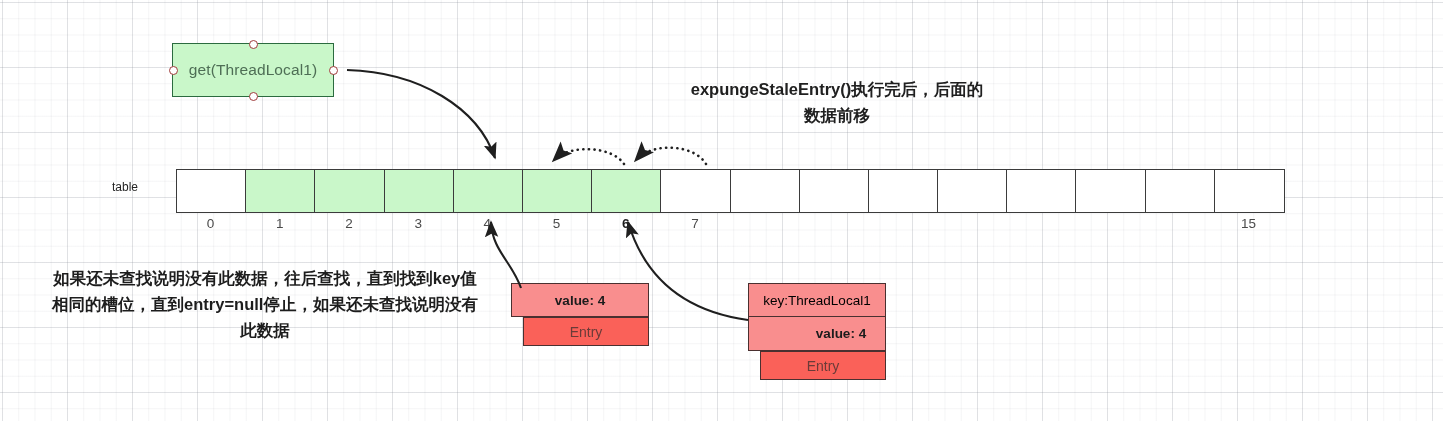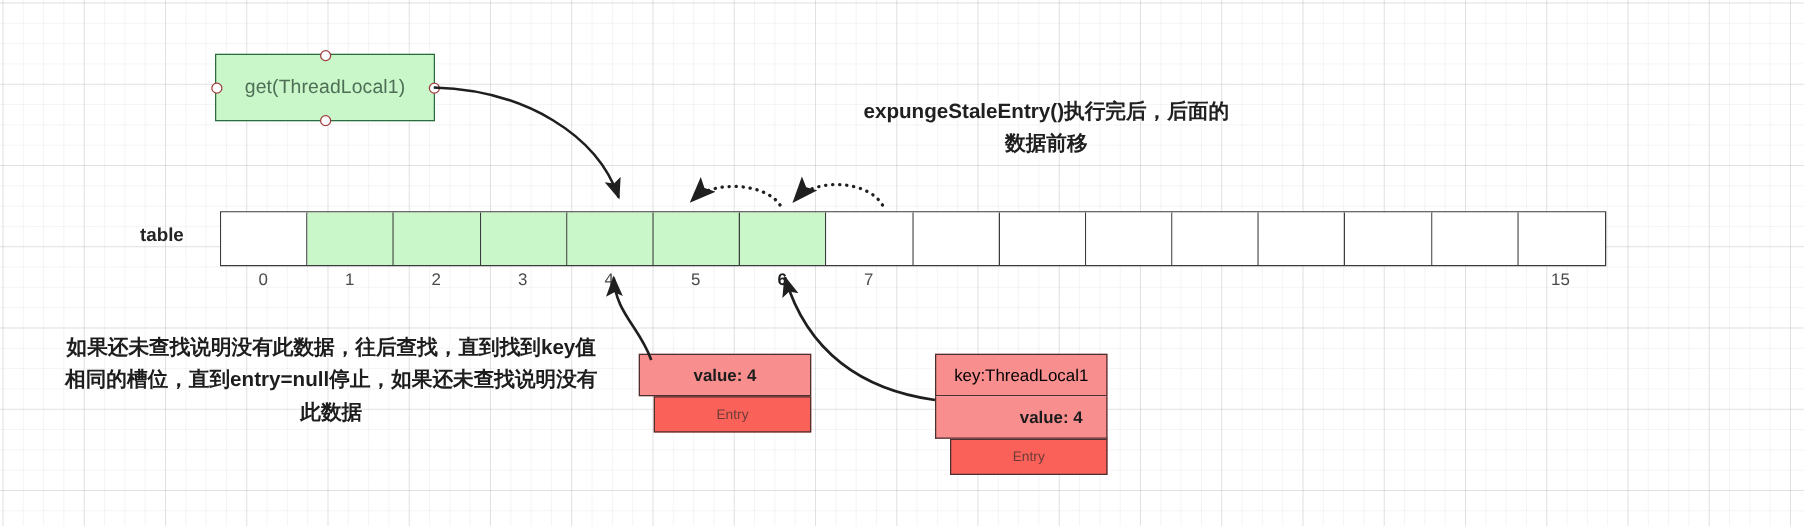--- a/index.html
+++ b/index.html
@@ -35,21 +35,21 @@
     height: 421px;
     pointer-events: none;
     overflow: visible;
   }
 
   
   #get-box {
     position: absolute;
     left: 172px;
     top: 43px;
-    width: 176px;
+    width: 162px;
     height: 54px;
     background: #c9f7c9;
     border: 1.6px solid #2b6b3f;
     box-sizing: border-box;
     display: flex;
     align-items: center;
     justify-content: center;
     color: #4e6e55;
     font-size: 15.5px;
     letter-spacing: .1px;
@@ -79,22 +79,22 @@
     font-size: 16.5px;
     line-height: 26px;
     color: #202020;
   }
 
   
   #table-label {
     position: absolute;
     left: 112px;
     top: 180px;
-    font-size: 15px;
-    font-weight: bold;
+    font-size: 12px;
+    font-weight: normal;
     color: #242424;
   }
   #slot-row {
     position: absolute;
     left: 176px;
     top: 169px;
     height: 42px;
     display: flex;
     border: 1.8px solid #3b3b3b;
     box-sizing: content-box;
@@ -158,21 +158,21 @@
   }
   .entry-card .row + .row { border-top: none; padding-left: 48px; }
   .entry-card .foot {
     box-sizing: border-box;
     border: 1.6px solid #4a3030;
     background: #fa6159;
     height: 29px;
     display: flex;
     align-items: center;
     justify-content: center;
-    font-size: 11px;
+    font-size: 14px;
     color: #6b3b38;
     margin-left: 12px;
     margin-top: 0px;
   }
 
   #entry-1 { left: 511px; top: 283px; width: 138px; }
   #entry-1 .foot { width: 126px; }
   #entry-2 { left: 748px; top: 283px; width: 138px; }
   #entry-2 .foot { width: 126px; }
 </style>

